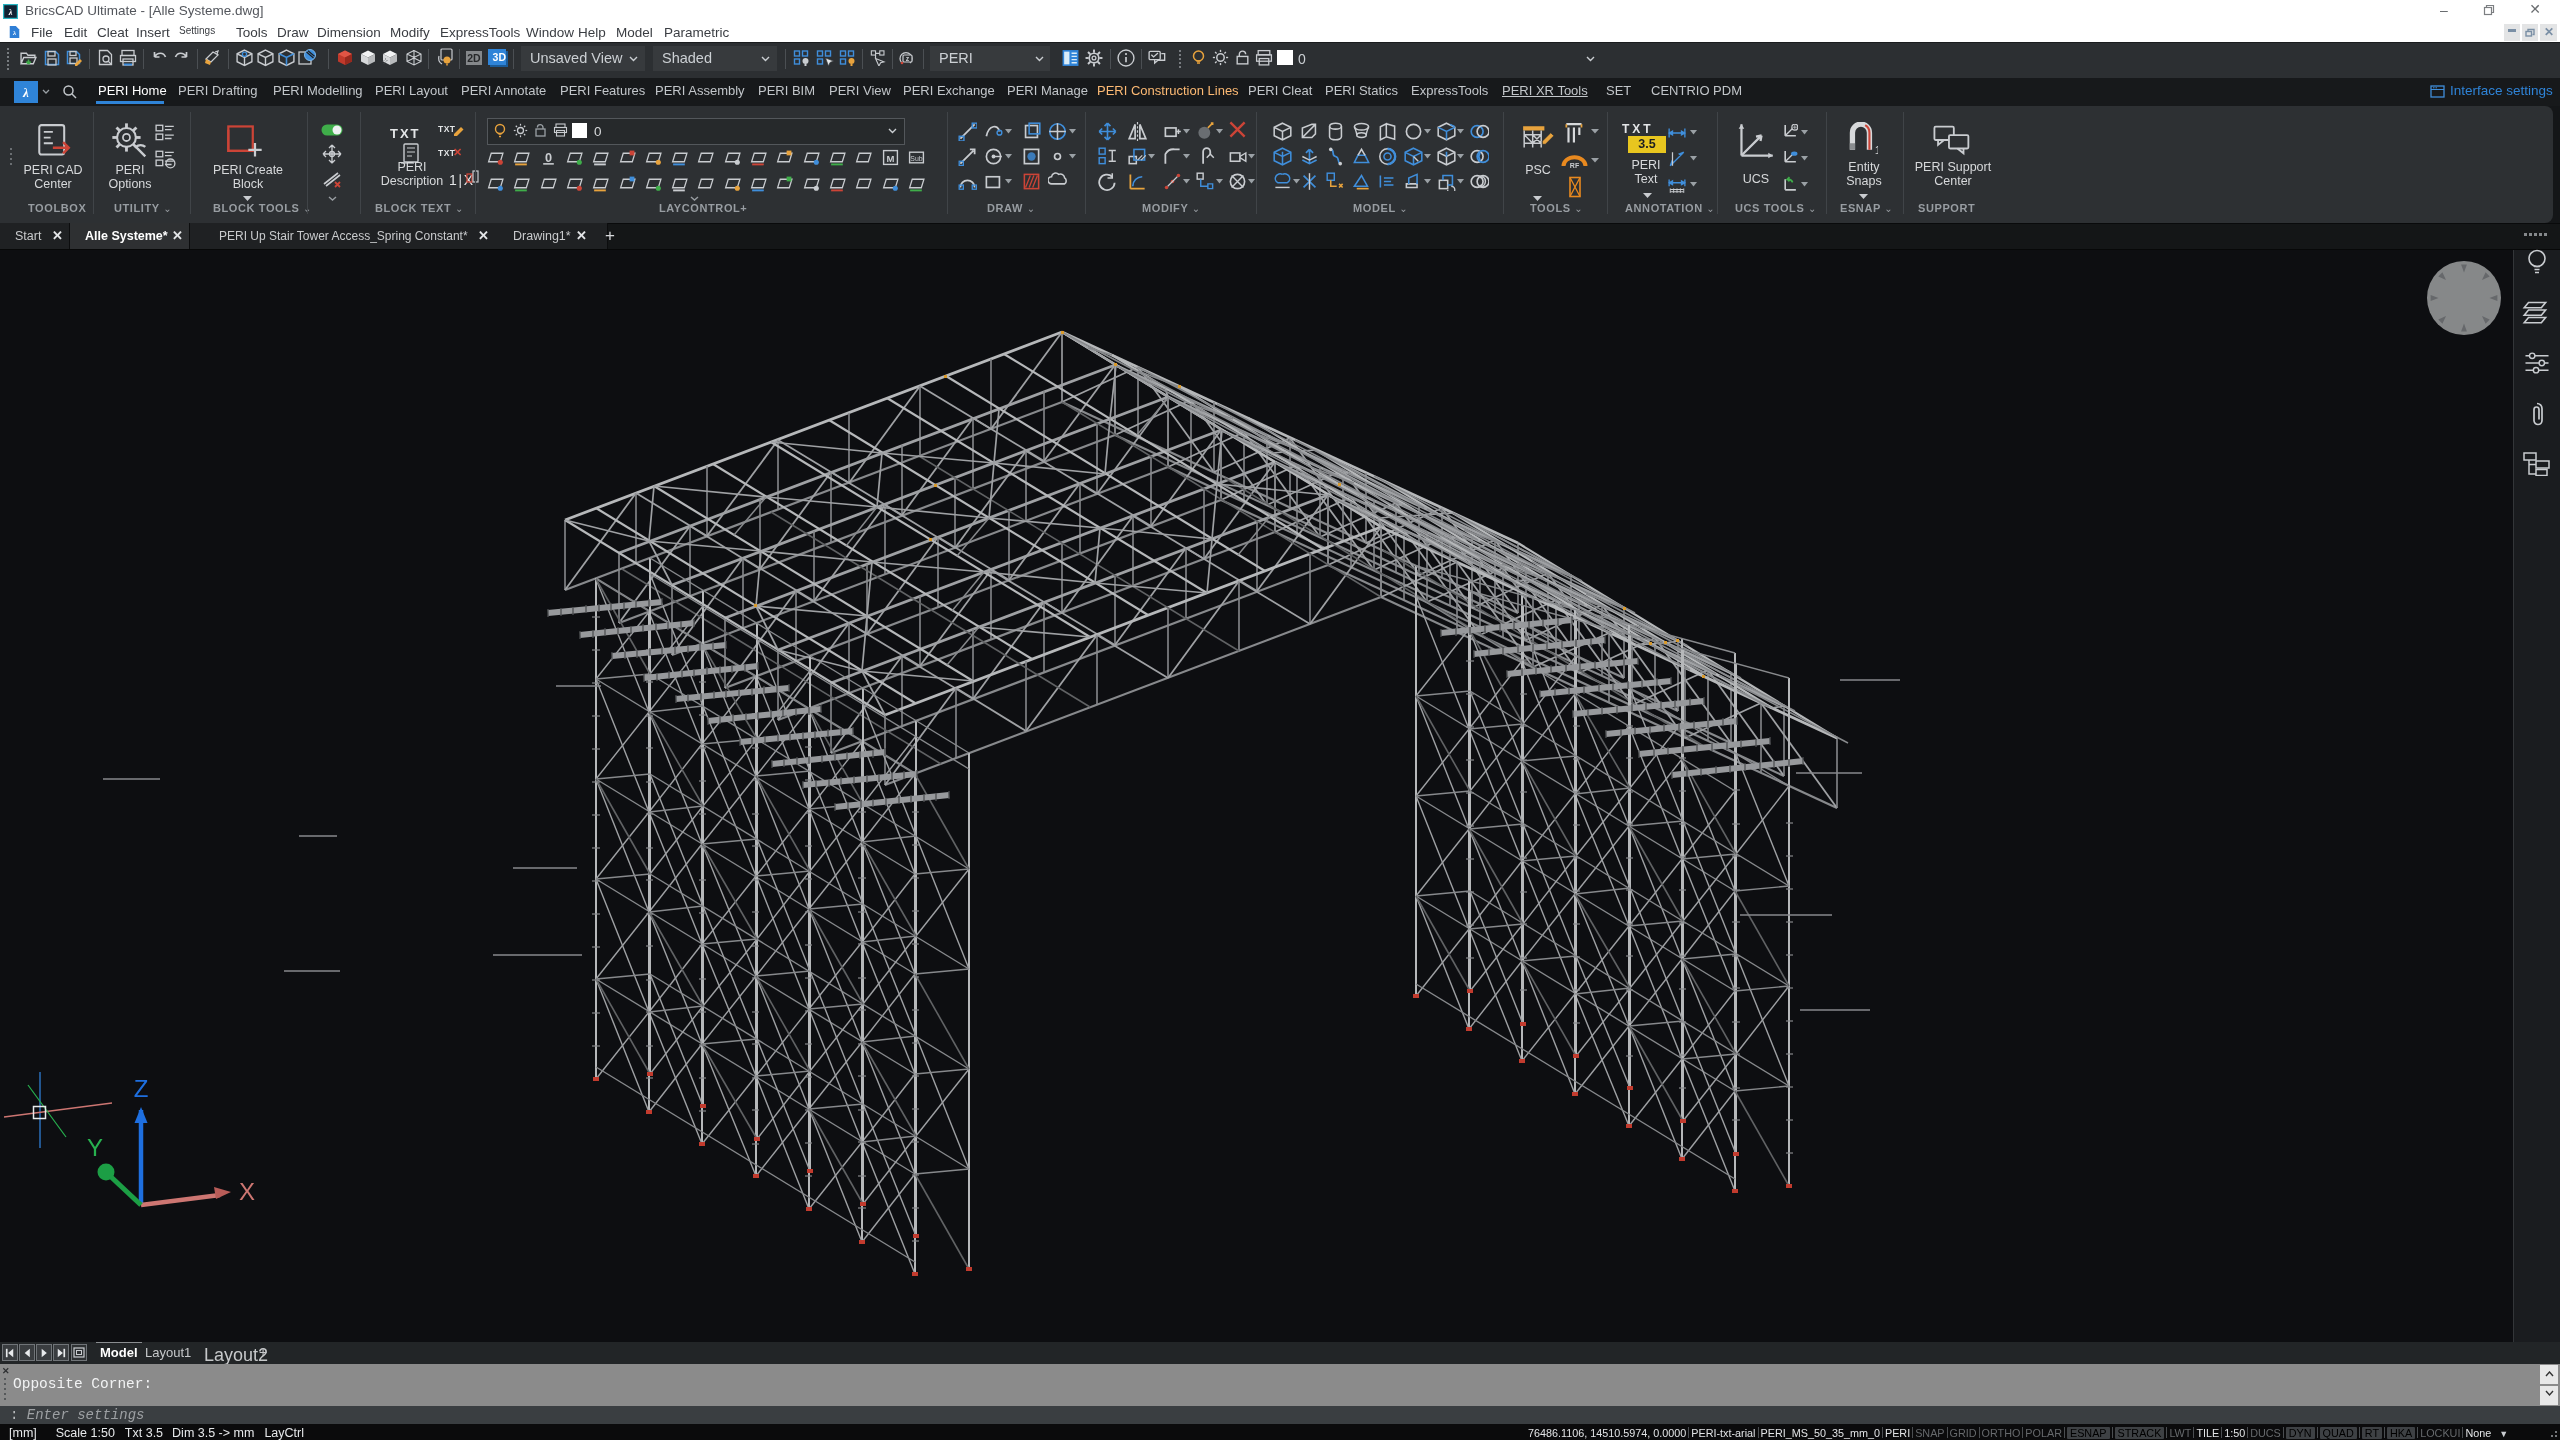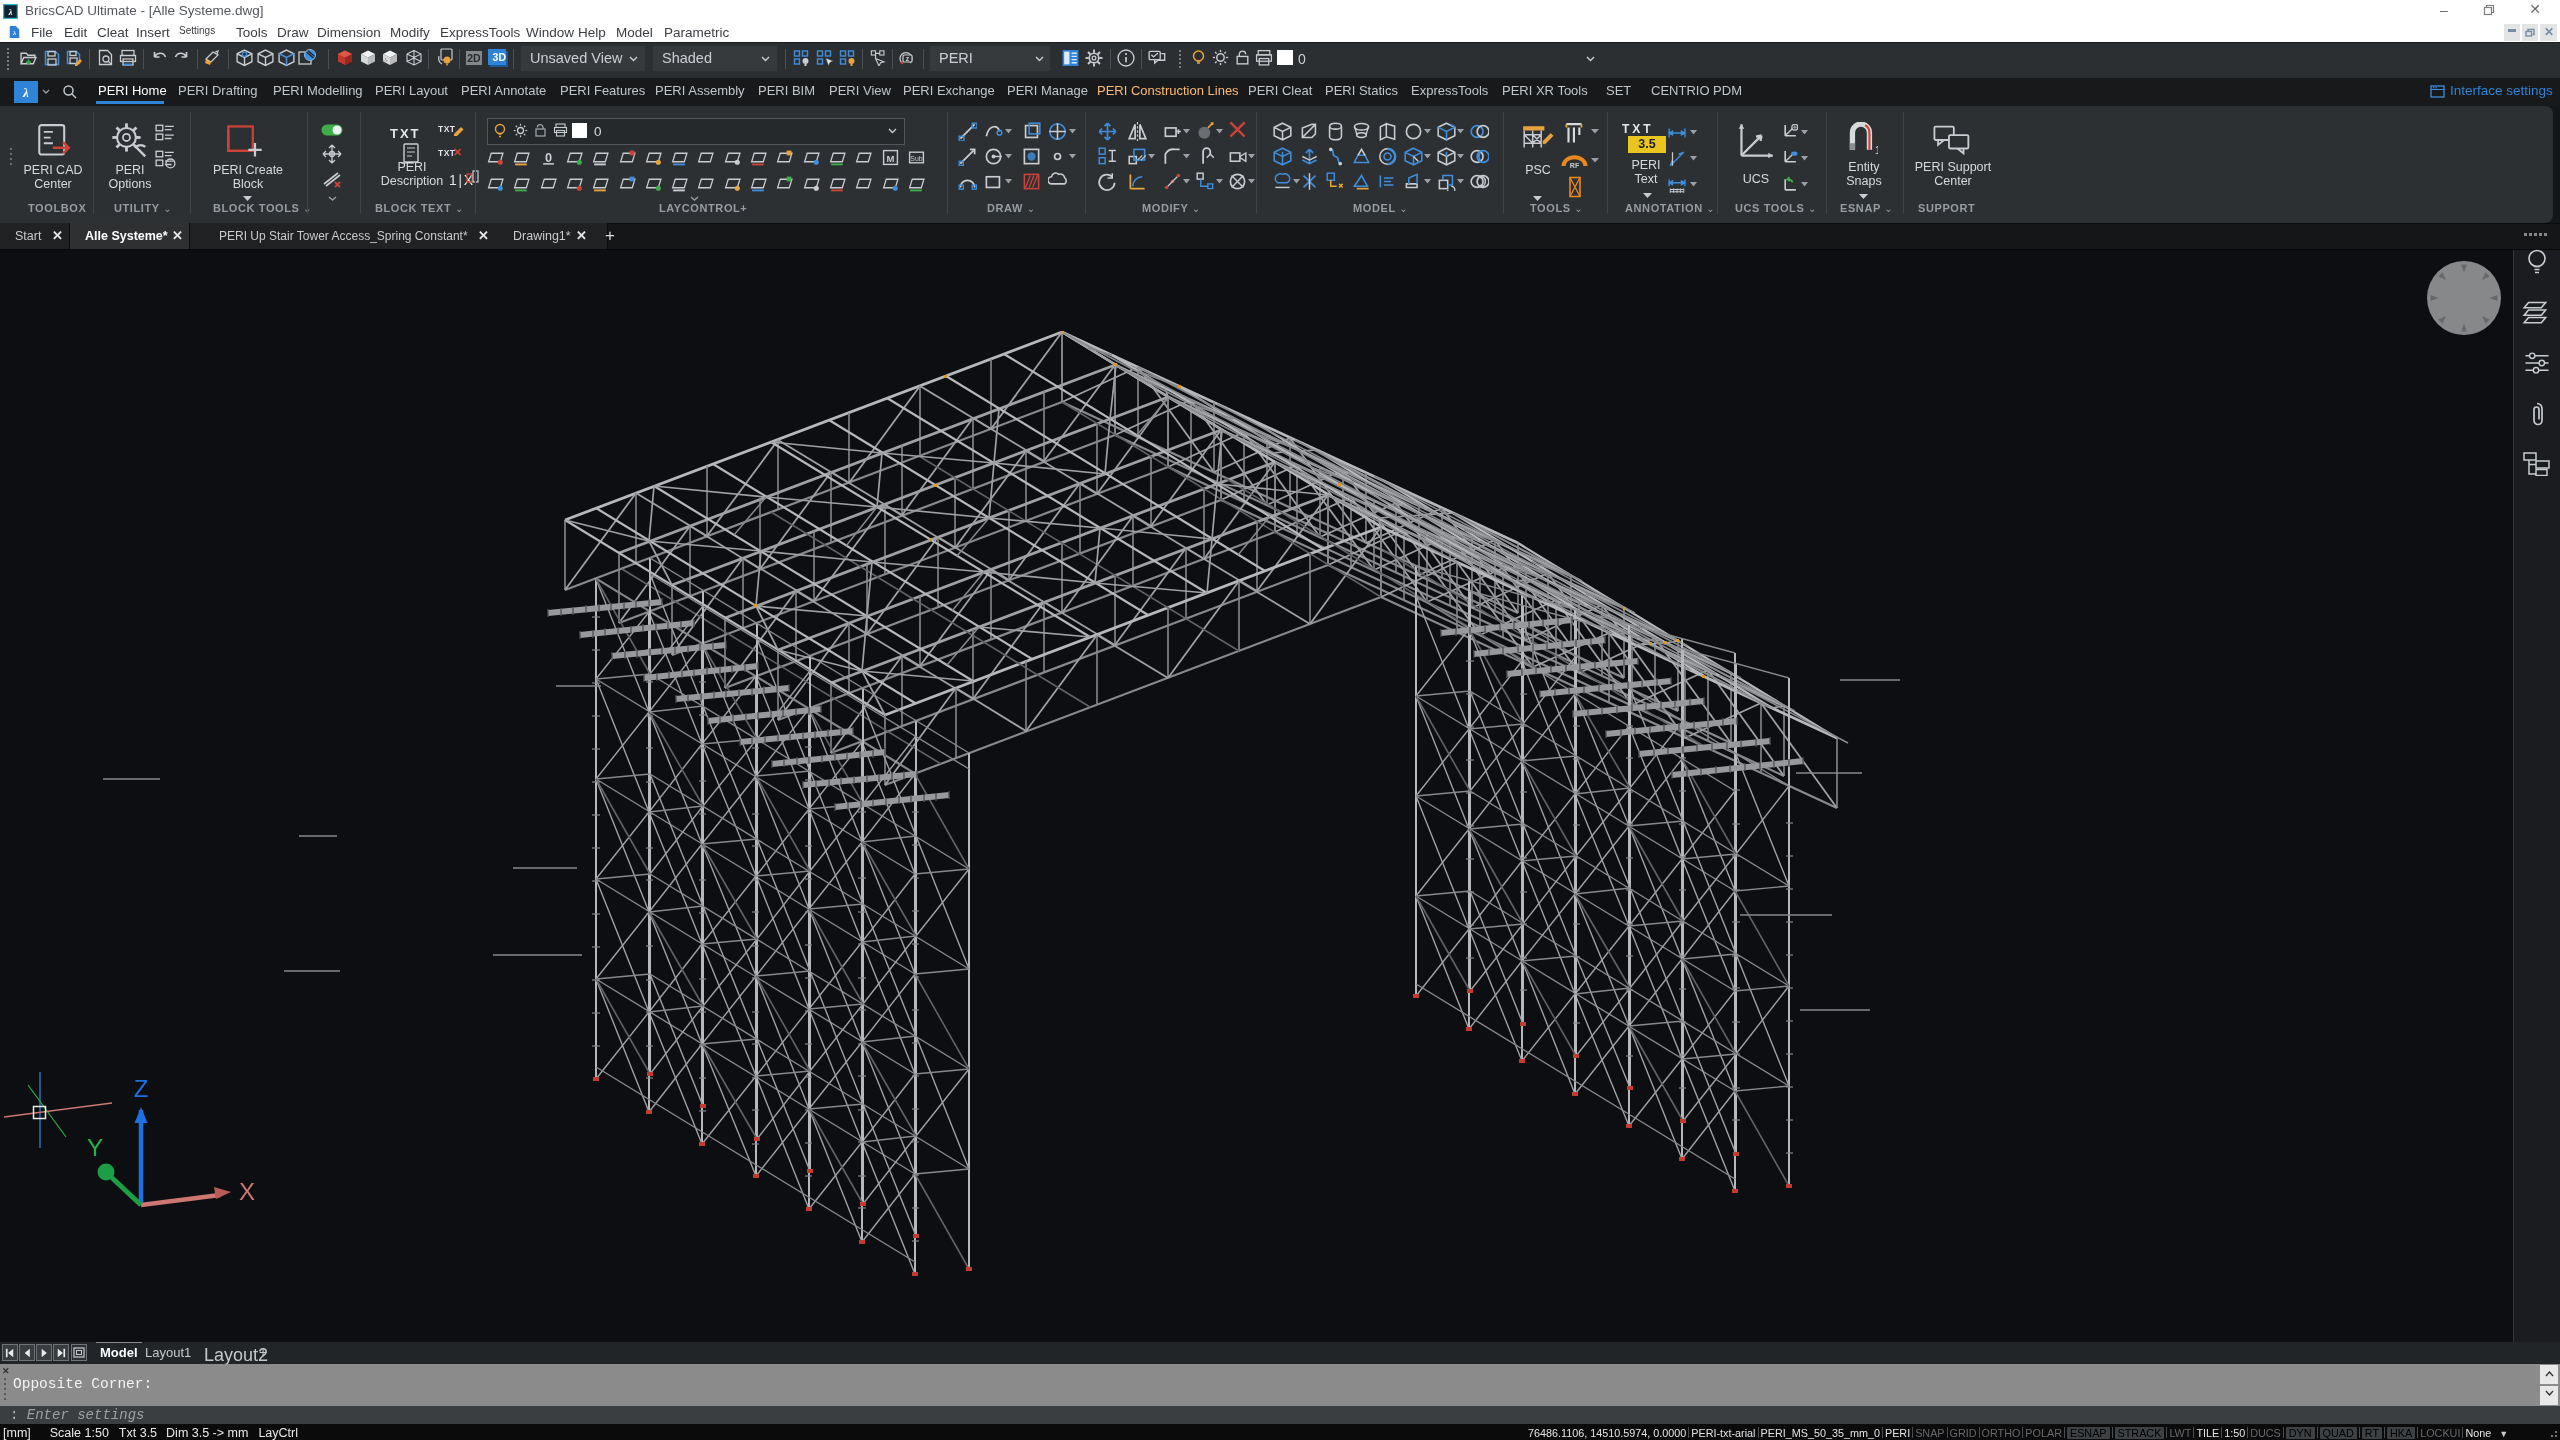--- a/index.html
+++ b/index.html
@@ -298,21 +298,21 @@
 <div class="rtab" style="left:560px;color:#c2c6ca;">PERI Features</div>
 <div class="rtab" style="left:655px;color:#c2c6ca;">PERI Assembly</div>
 <div class="rtab" style="left:758px;color:#c2c6ca;">PERI BIM</div>
 <div class="rtab" style="left:829px;color:#c2c6ca;">PERI View</div>
 <div class="rtab" style="left:903px;color:#c2c6ca;">PERI Exchange</div>
 <div class="rtab" style="left:1007px;color:#c2c6ca;">PERI Manage</div>
 <div class="rtab" style="left:1097px;color:#fdba74;">PERI Construction Lines</div>
 <div class="rtab" style="left:1248px;color:#c2c6ca;">PERI Cleat</div>
 <div class="rtab" style="left:1325px;color:#c2c6ca;">PERI Statics</div>
 <div class="rtab" style="left:1411px;color:#c2c6ca;">ExpressTools</div>
-<div class="rtab" style="left:1502px;color:#c2c6ca;">PERI XR Tools</div>
+<div class="rtab" style="left:1502px;color:#c2c6ca;text-decoration:underline;">PERI XR Tools</div>
 <div class="rtab" style="left:1606px;color:#c2c6ca;">SET</div>
 <div class="rtab" style="left:1651px;color:#c2c6ca;">CENTRIO PDM</div>
 <div class="abs" style="left:96px;top:101px;width:68px;height:2.5px;background:#2f84d8"></div>
 <svg class="abs" style="left:2430px;top:85px" width="15" height="13" viewBox="0 0 15 13">
     <rect x="1" y="1" width="13" height="11" fill="none" stroke="#3f8edb" stroke-width="1.3"></rect>
     <path d="M1 4.5 h13 M3 2.8 h1.5 M5.5 2.8 h1.5" fill="none" stroke="#3f8edb" stroke-width="1"></path>
   </svg>
 <div class="abs" style="left:2450px;top:83px;font-size:13.5px;color:#2f84d8">Interface settings</div>
 <div id="ribbon"></div>
 <div class="abs" style="left:2553px;top:106px;width:7px;height:117px;background:#141618"></div>
@@ -2165,18 +2165,18 @@
 <svg class="abs" style="left:2545px;top:1371px" width="9" height="7" viewBox="0 0 9 7">
     <path d="M1 5 l3.5-4 L8 5" fill="none" stroke="#333" stroke-width="1.4"></path>
   </svg>
 <div class="abs" style="left:2540px;top:1386px;width:18px;height:19px;background:#e8e8e8"></div>
 <svg class="abs" style="left:2545px;top:1390px" width="9" height="7" viewBox="0 0 9 7">
     <path d="M1 1 l3.5 4 L8 1" fill="none" stroke="#333" stroke-width="1.4"></path>
   </svg>
 <div id="cmdline"></div>
 <div class="abs" style="left:10px;top:1407px;font-family:'Liberation Mono',monospace;font-size:14px;color:#b7babc">: <span style="font-style:italic;color:#9da0a3">Enter settings</span></div>
 <div id="statusbar"></div>
-<div class="abs" style="left:0px;top:1426px;font-size:12.5px;color:#e6e8ea"><span style="margin-left:3px">[mm]</span><span style="margin-left:19px">Scale 1:50</span><span style="margin-left:10px">Txt 3.5</span><span style="margin-left:9px">Dim 3.5 -&gt; mm</span><span style="margin-left:10px">LayCtrl</span></div>
+<div class="abs" style="left:6px;top:1426px;font-size:12.5px;color:#e6e8ea"><span style="margin-left:3px">[mm]</span><span style="margin-left:19px">Scale 1:50</span><span style="margin-left:10px">Txt 3.5</span><span style="margin-left:9px">Dim 3.5 -&gt; mm</span><span style="margin-left:10px">LayCtrl</span></div>
 <div class="abs" style="left:1528px;top:1427px;font-size:10.8px;white-space:nowrap"><span class="sbi">76486.1106, 14510.5974, 0.0000</span><span class="statsep"></span><span class="sbi">PERI-txt-arial</span><span class="statsep"></span><span class="sbi">PERI_MS_50_35_mm_0</span><span class="statsep"></span><span class="sbi">PERI</span><span class="statsep"></span><span class="dim">SNAP</span><span class="statsep"></span><span class="dim">GRID</span><span class="statsep"></span><span class="dim">ORTHO</span><span class="statsep"></span><span class="dim">POLAR</span><span class="statsep"></span><span class="hl">ESNAP</span><span class="statsep"></span><span class="hl">STRACK</span><span class="statsep"></span><span class="dim">LWT</span><span class="statsep"></span><span class="sbi">TILE</span><span class="statsep"></span><span class="sbi">1:50</span><span class="statsep"></span><span class="dim">DUCS</span><span class="statsep"></span><span class="hl">DYN</span><span class="statsep"></span><span class="hl">QUAD</span><span class="statsep"></span><span class="hl">RT</span><span class="statsep"></span><span class="hl">HKA</span><span class="statsep"></span><span class="dim">LOCKUI</span><span class="statsep"></span><span class="sbi">None</span><span style="display:inline-block;margin-left:8px;color:#c9ccd0;font-size:9px">▼</span></div>
 <svg class="abs" style="left:2548px;top:1430px" width="10" height="8" viewBox="0 0 10 8">
     <circle cx="8" cy="6" r="1" fill="#9a9da0"></circle>
     <circle cx="4" cy="6" r="1" fill="#9a9da0"></circle>
     <circle cx="8" cy="2" r="1" fill="#9a9da0"></circle>
   </svg>
 </body></html>

